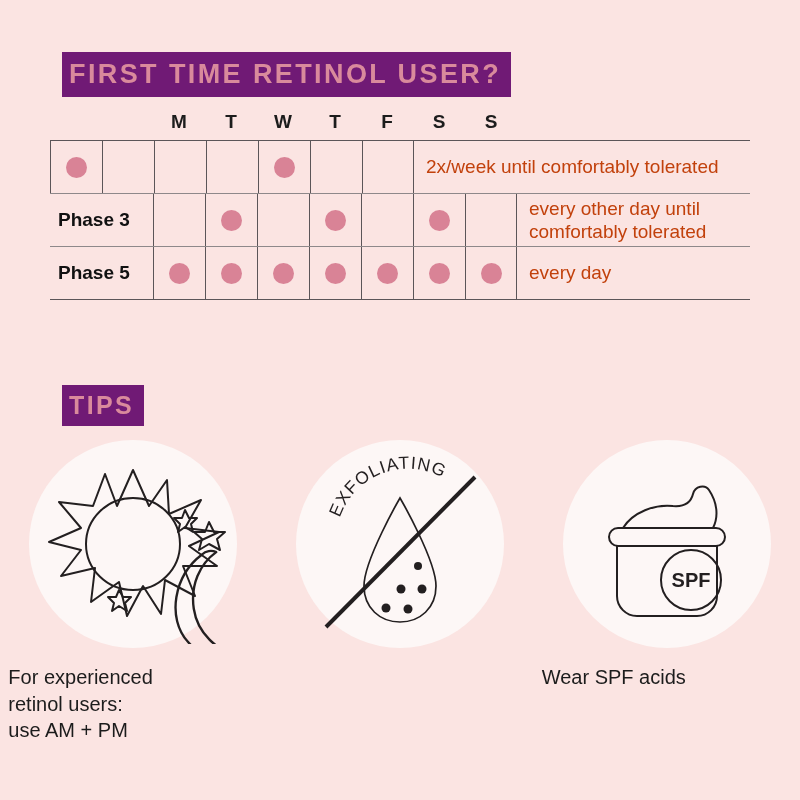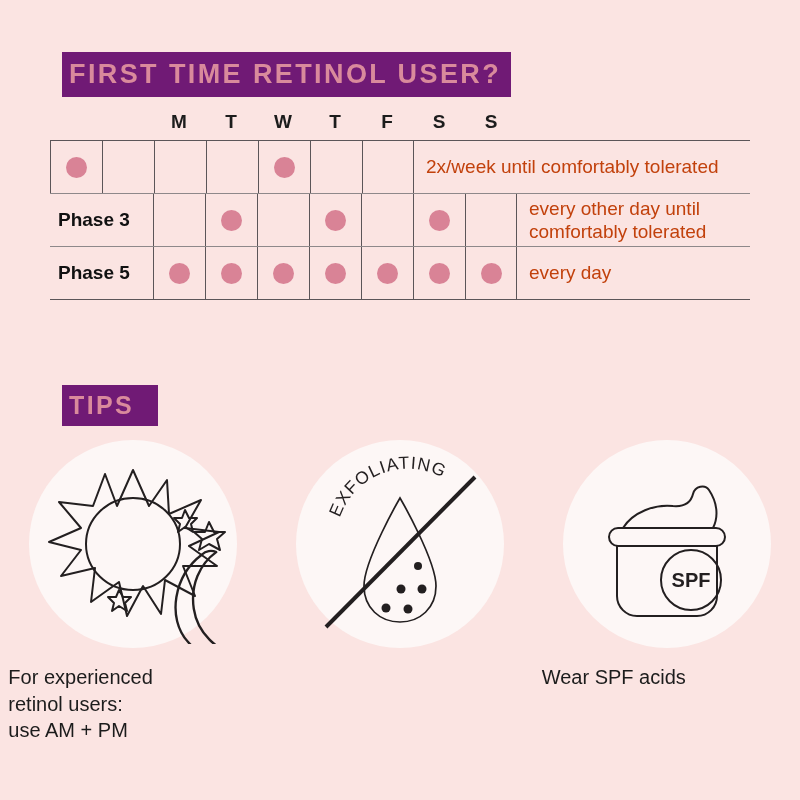--- a/index.html
+++ b/index.html
@@ -36,21 +36,21 @@
   #title-heading .heading {
     font-size: 27px;
     padding: 9px 10px 9px 7px;
   }
   #tips-heading {
     left: 62px;
     top: 385px;
   }
   #tips-heading .heading {
     font-size: 25px;
-    padding: 8px 24px 8px 7px;
+    padding: 8px 10px 8px 7px;
   }
 
   
   .schedule {
     position: absolute;
     left: 50px;
     top: 112px;
     width: 700px;
   }
 

